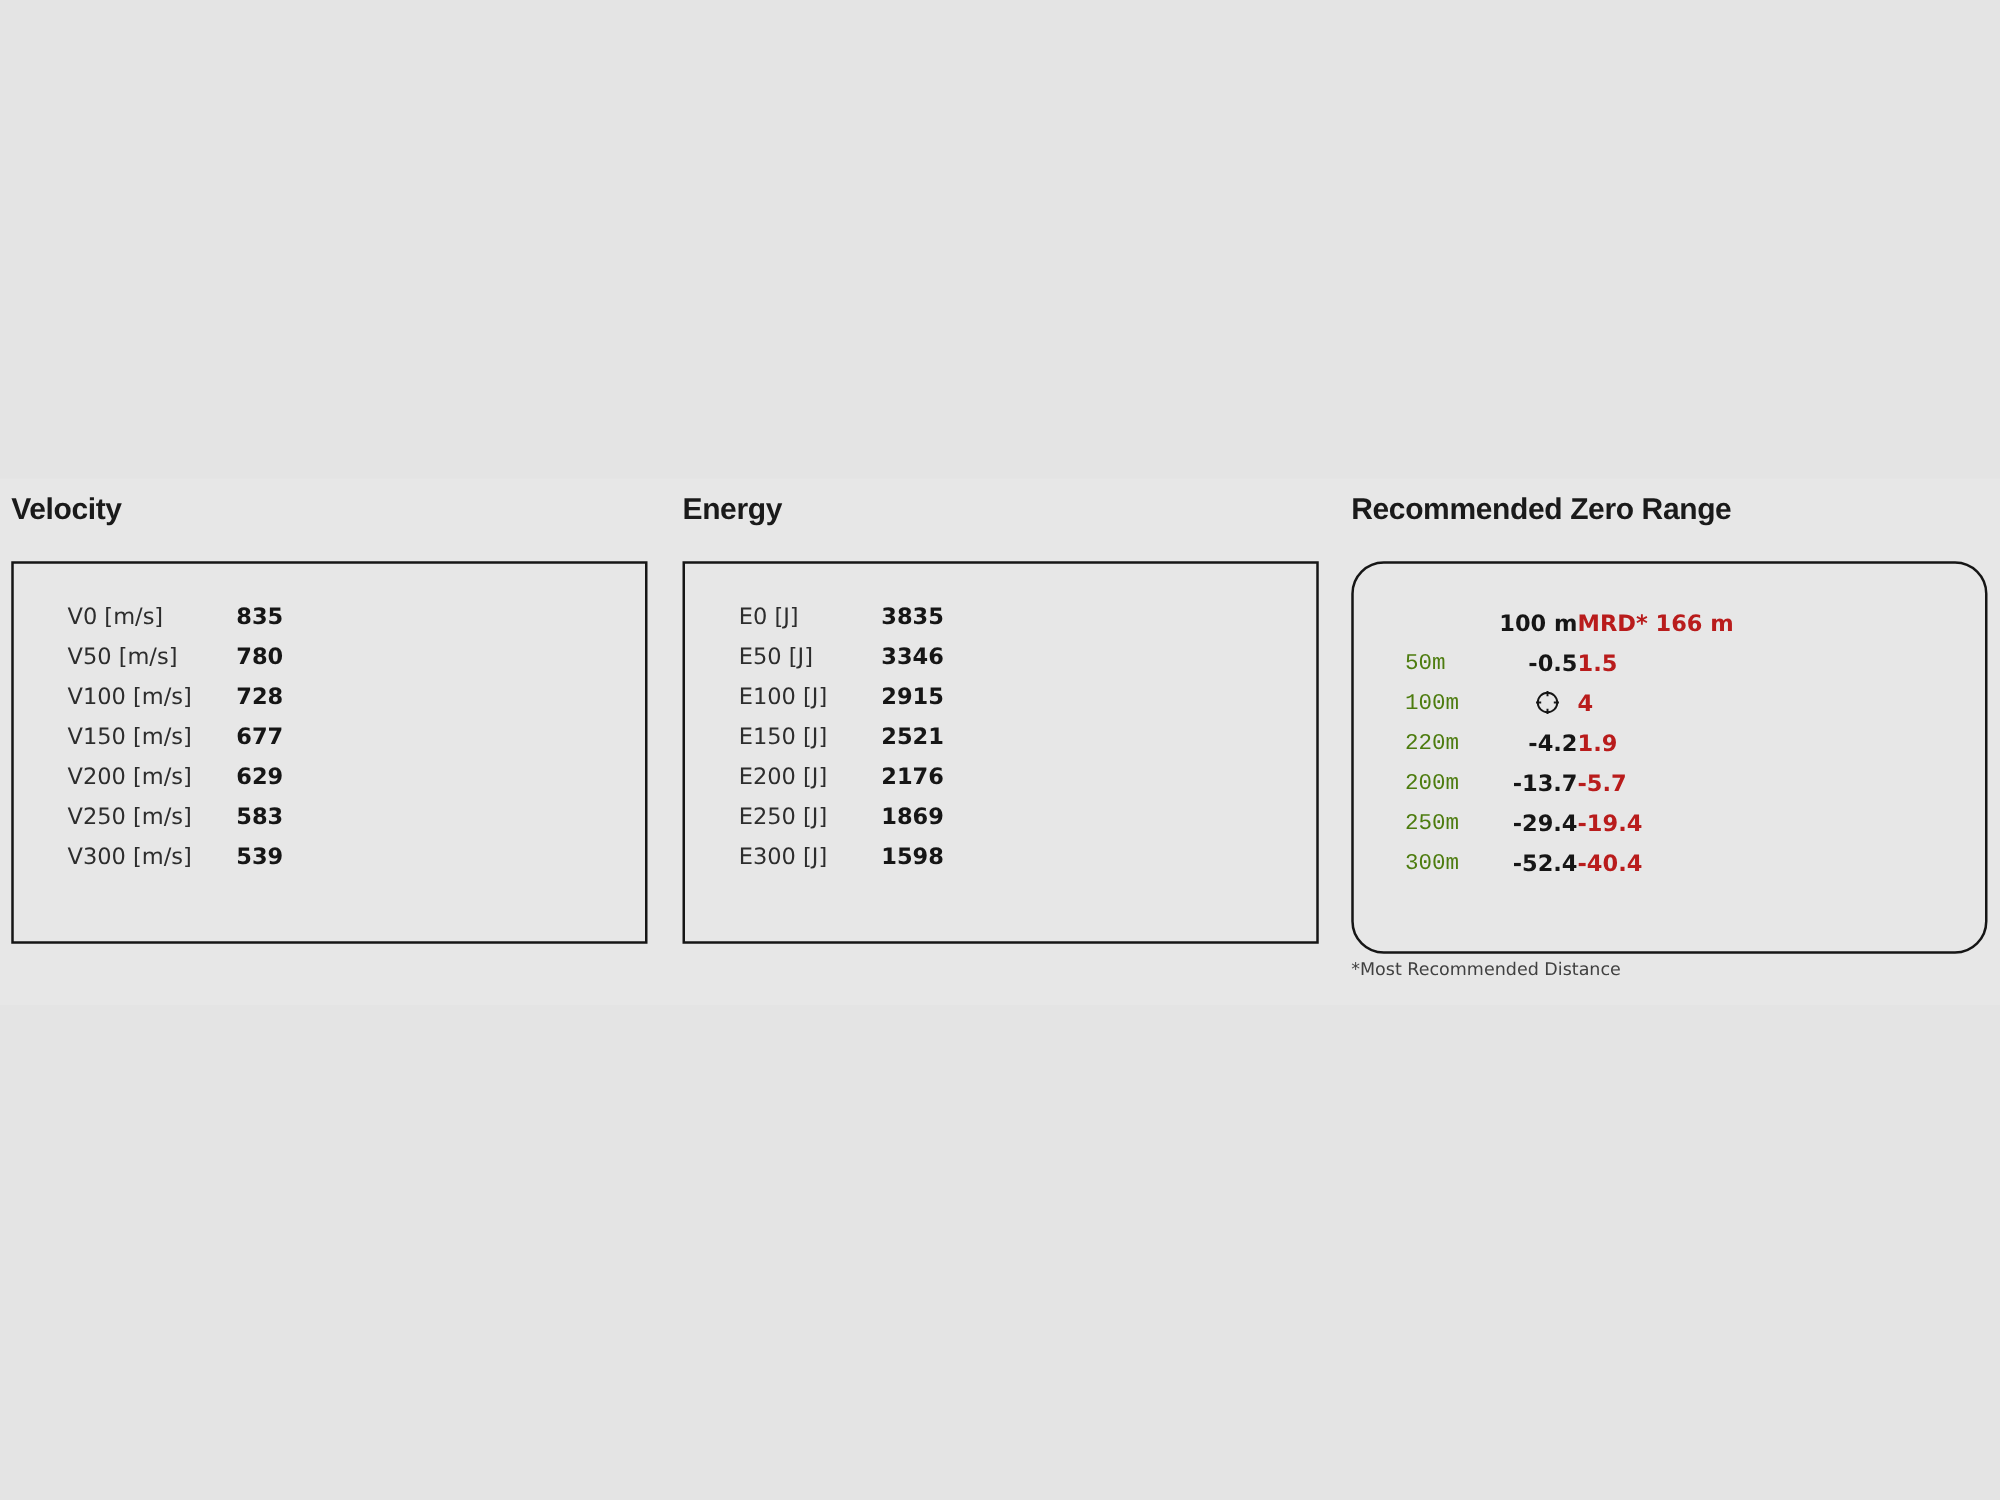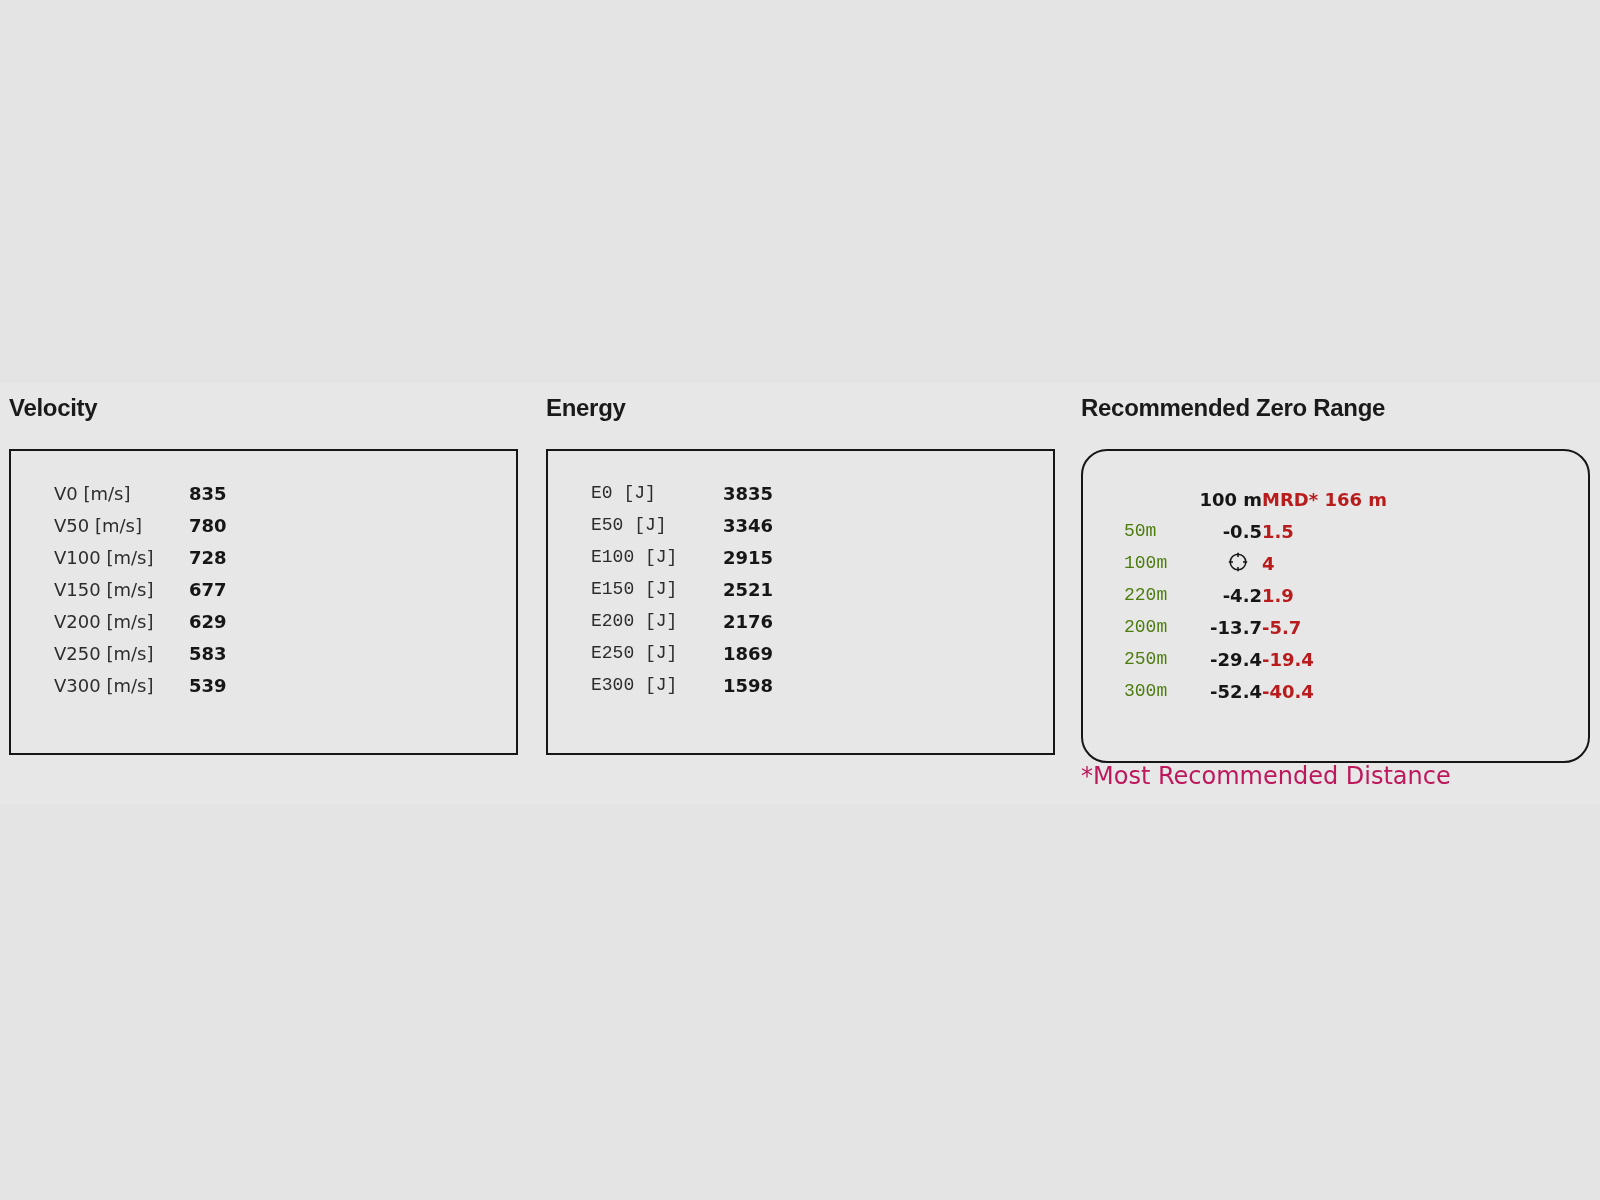--- a/index.html
+++ b/index.html
@@ -59,29 +59,29 @@
   #panel-zero .box { height: 314px; border-radius: 26px; }
 
   .row {
     display: flex;
     height: 32px;
     padding-left: 43px;
     font-size: 18px;
     color: #2d2d2d;
   }
   .row .lbl { width: 135px; }
-  #panel-energy .row .lbl { width: 114px; font-family: Liberation Mono, monospace; }
+  #panel-energy .row .lbl { width: 114px; }
   .row .val {
     width: 37px;
     text-align: right;
     font-weight: 700;
     color: #161616;
     white-space: nowrap;
   }
-  #panel-energy .row .val { width: 46px; margin-left: 18px; }
+  #panel-energy .row .val { width: 46px; }
 
   .zr-row {
     display: flex;
     align-items: center;
     height: 32px;
     padding-left: 41px;
     font-size: 18px;
   }
   .zr-lbl { width: 70px; color: #4d7c0f; font-family: Liberation Mono, monospace; }
   .zr-c1 {
@@ -100,23 +100,23 @@
   }
   .reticle {
     vertical-align: middle;
     margin-right: 13px;
     margin-bottom: 2px;
   }
   .footnote {
     position: absolute;
     left: 0;
     top: 382px;
-    font-size: 24px;
+    font-size: 14px;
     line-height: 22px;
-    color: #be185d;
+    color: #404040;
     white-space: nowrap;
     text-align: right;
   }
 </style>
 </head>
 <body>
 
 <div class="band">
 
   <div class="panel" id="panel-velocity">

